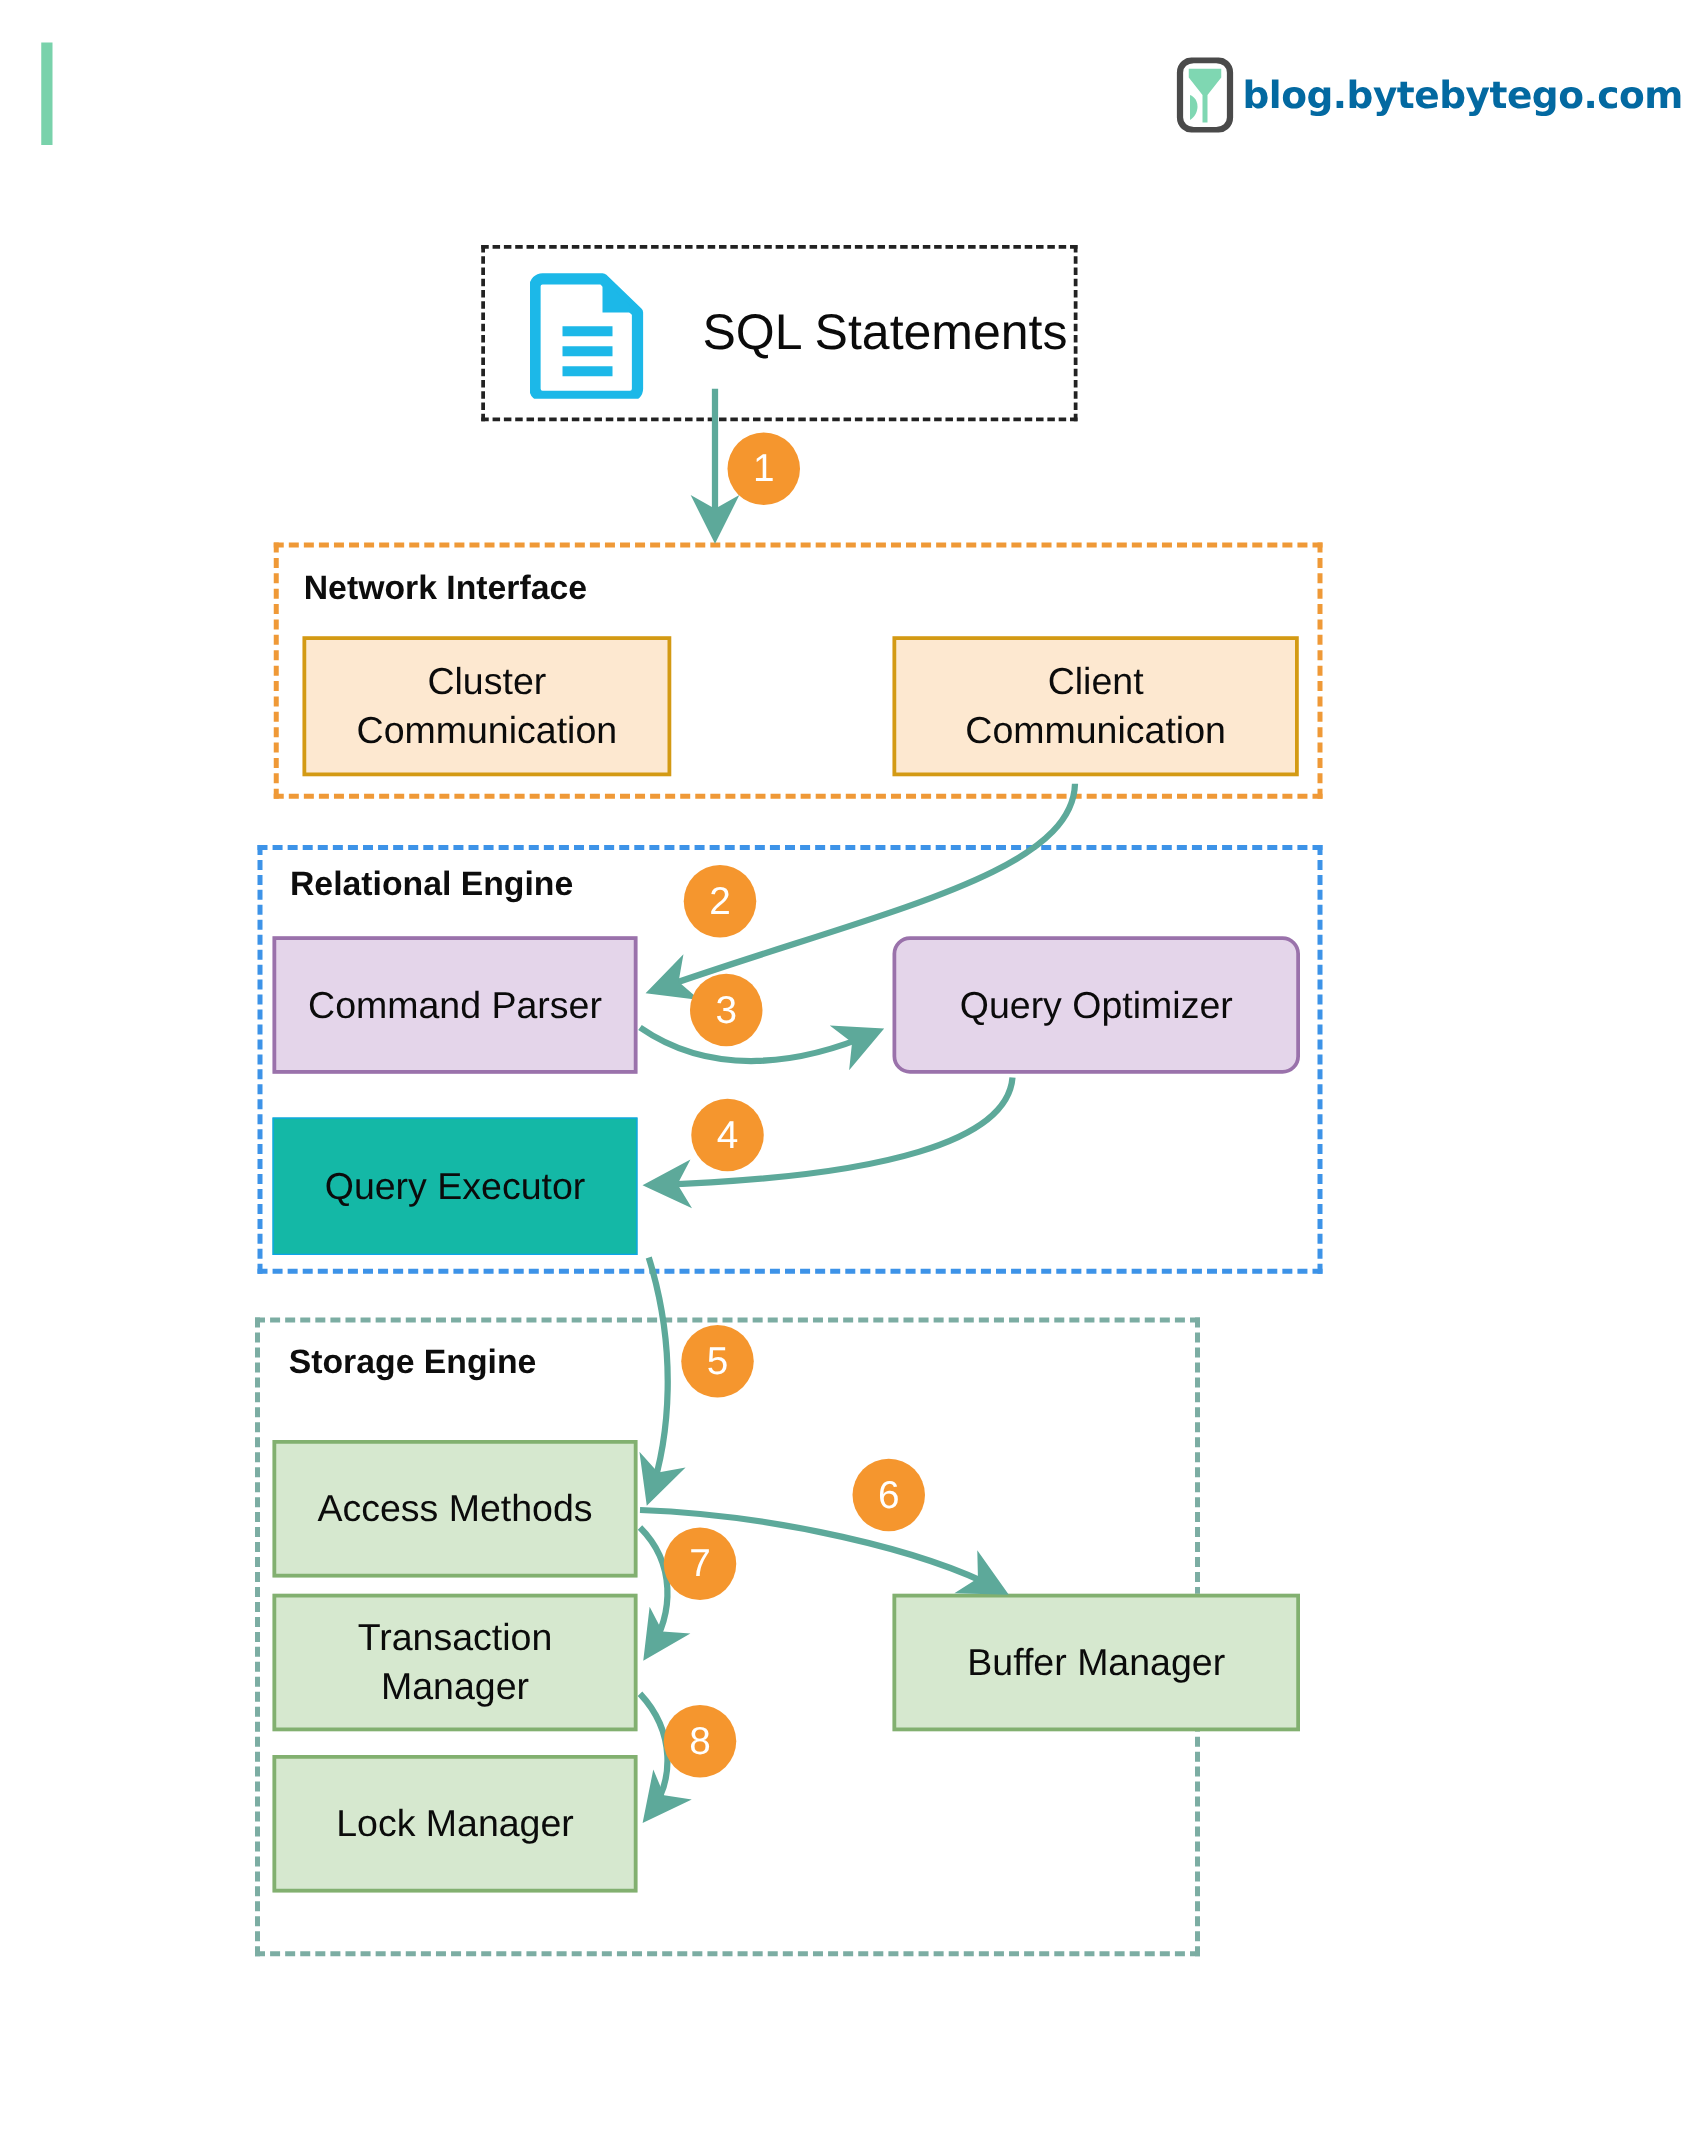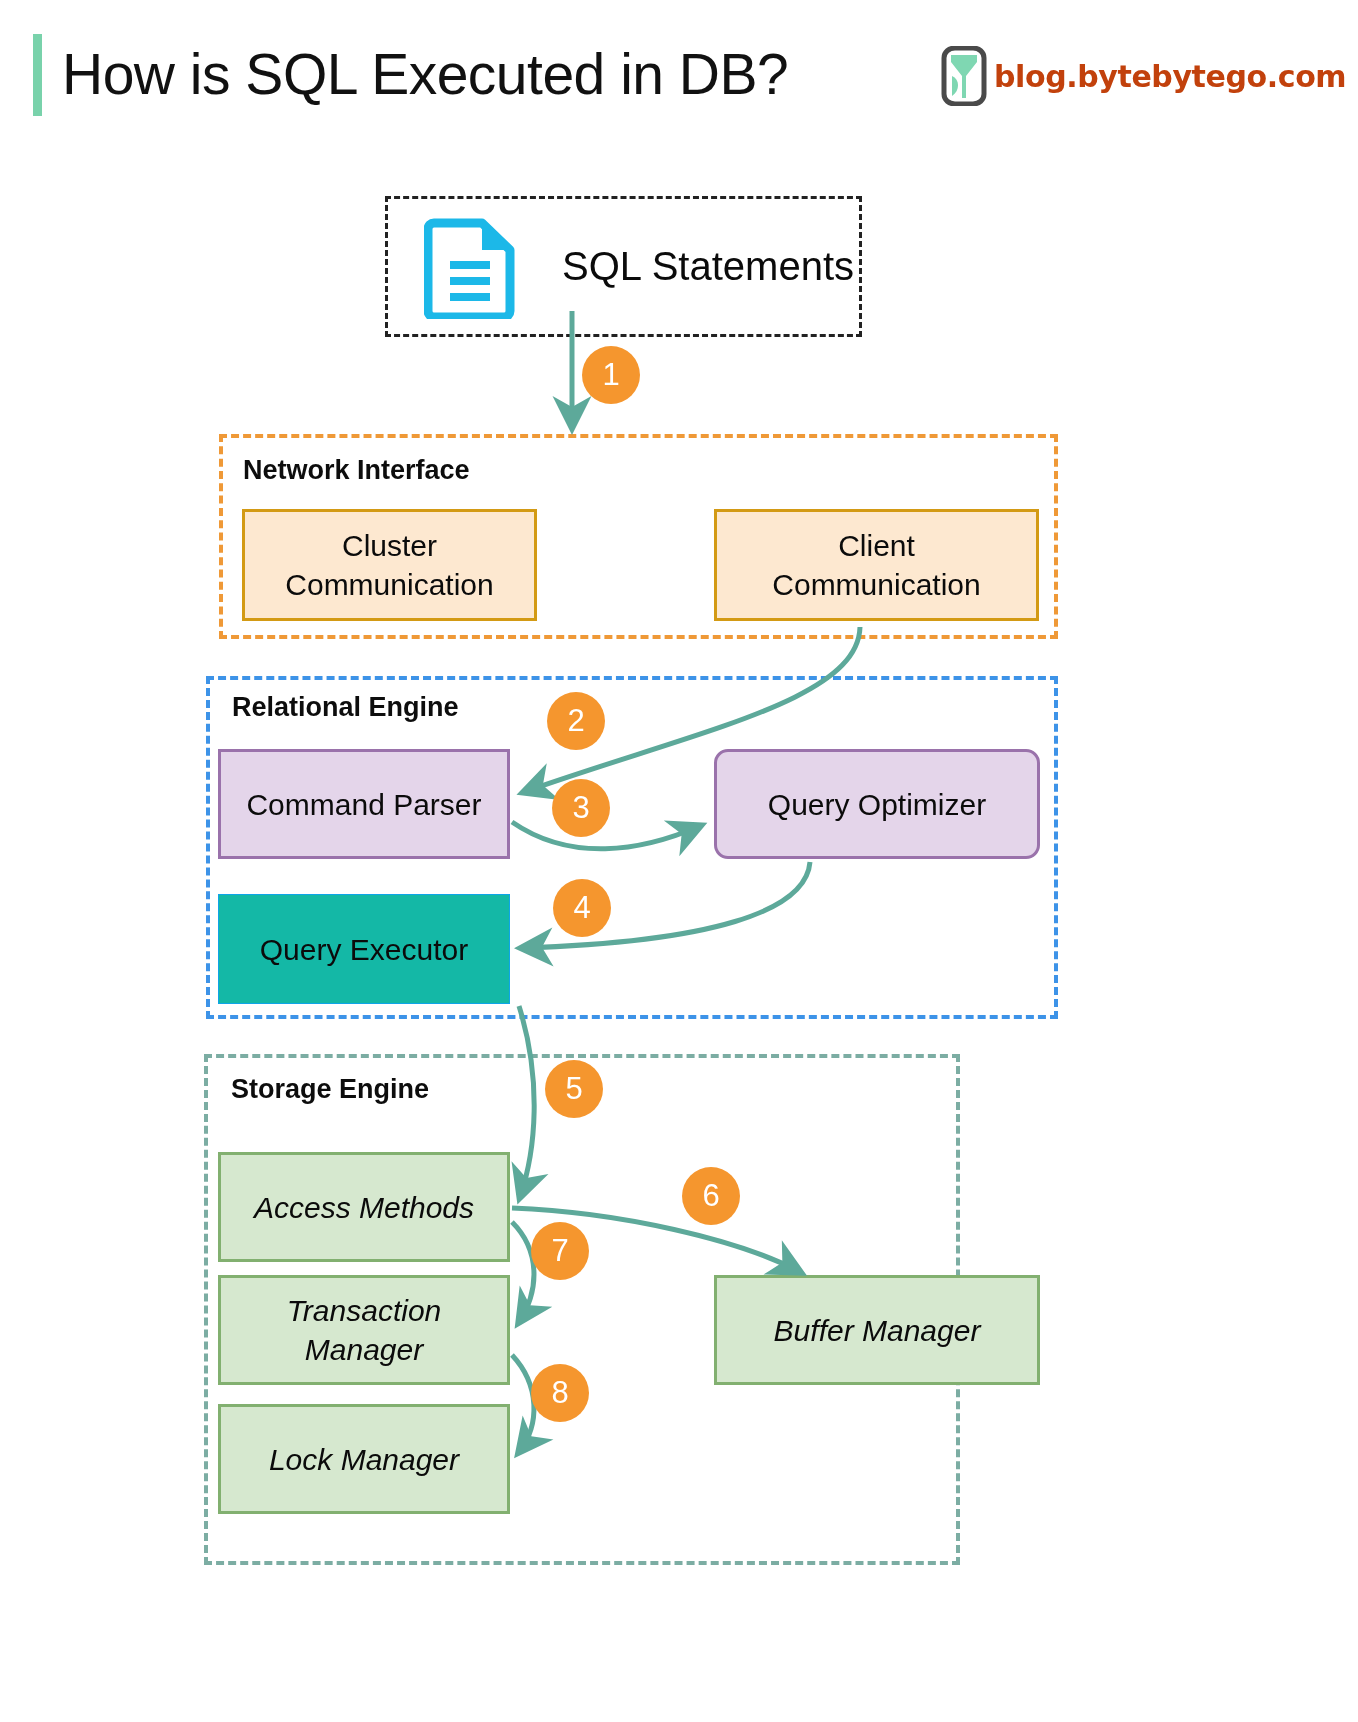--- a/index.html
+++ b/index.html
@@ -60,21 +60,21 @@
   }
   .brand-logo {
     width: 48px;
     height: 60px;
     flex: 0 0 auto;
   }
   .brand-text {
     font-family: "DejaVu Sans", sans-serif;
     font-size: 30px;
     font-weight: 700;
-    color: #c2410c;
+    color: #0369a1;
     white-space: nowrap;
     letter-spacing: -0.4px;
   }
 
   
   .group {
     position: absolute;
     box-sizing: border-box;
     background: transparent;
   }
@@ -129,21 +129,20 @@
     background: #e4d5ea;
     border: 3px solid #9a72ab;
   }
   .node-blue {
     background: #14b8a6;
     border: 1px solid #0ea5e9;
   }
   .node-green {
     background: #d6e8cf;
     border: 3px solid #82b070;
-    font-style: italic;
   }
 
   
   .sql-box {
     position: absolute;
     left: 385px;
     top: 196px;
     width: 477px;
     height: 141px;
     box-sizing: border-box;
@@ -187,21 +186,20 @@
     pointer-events: none;
   }
 </style>
 </head>
 <body>
 
 <div id="canvas">
 
   <div class="header">
     <div class="accent-bar"></div>
-    <div class="page-title">How is SQL Executed in DB?</div>
     <div class="brand">
       <svg class="brand-logo" viewBox="0 0 48 60">
         <path d="M4 12 C4 6 9 2 15 2 L33 2 C39 2 44 6 44 12 L44 48 C44 54 39 58 33 58 L15 58 C9 58 4 54 4 48 Z" fill="none" stroke="#4a4a4a" stroke-width="5"></path>
         <path d="M11 9 L37 9 L37 16 L26 30 L26 52 L22 52 L22 30 L11 16 Z" fill="#7fd7b2"></path>
         <path d="M12 30 C20 33 20 45 12 50 Z" fill="#7fd7b2"></path>
       </svg>
       <span class="brand-text">blog.bytebytego.com</span>
     </div>
   </div>
 

